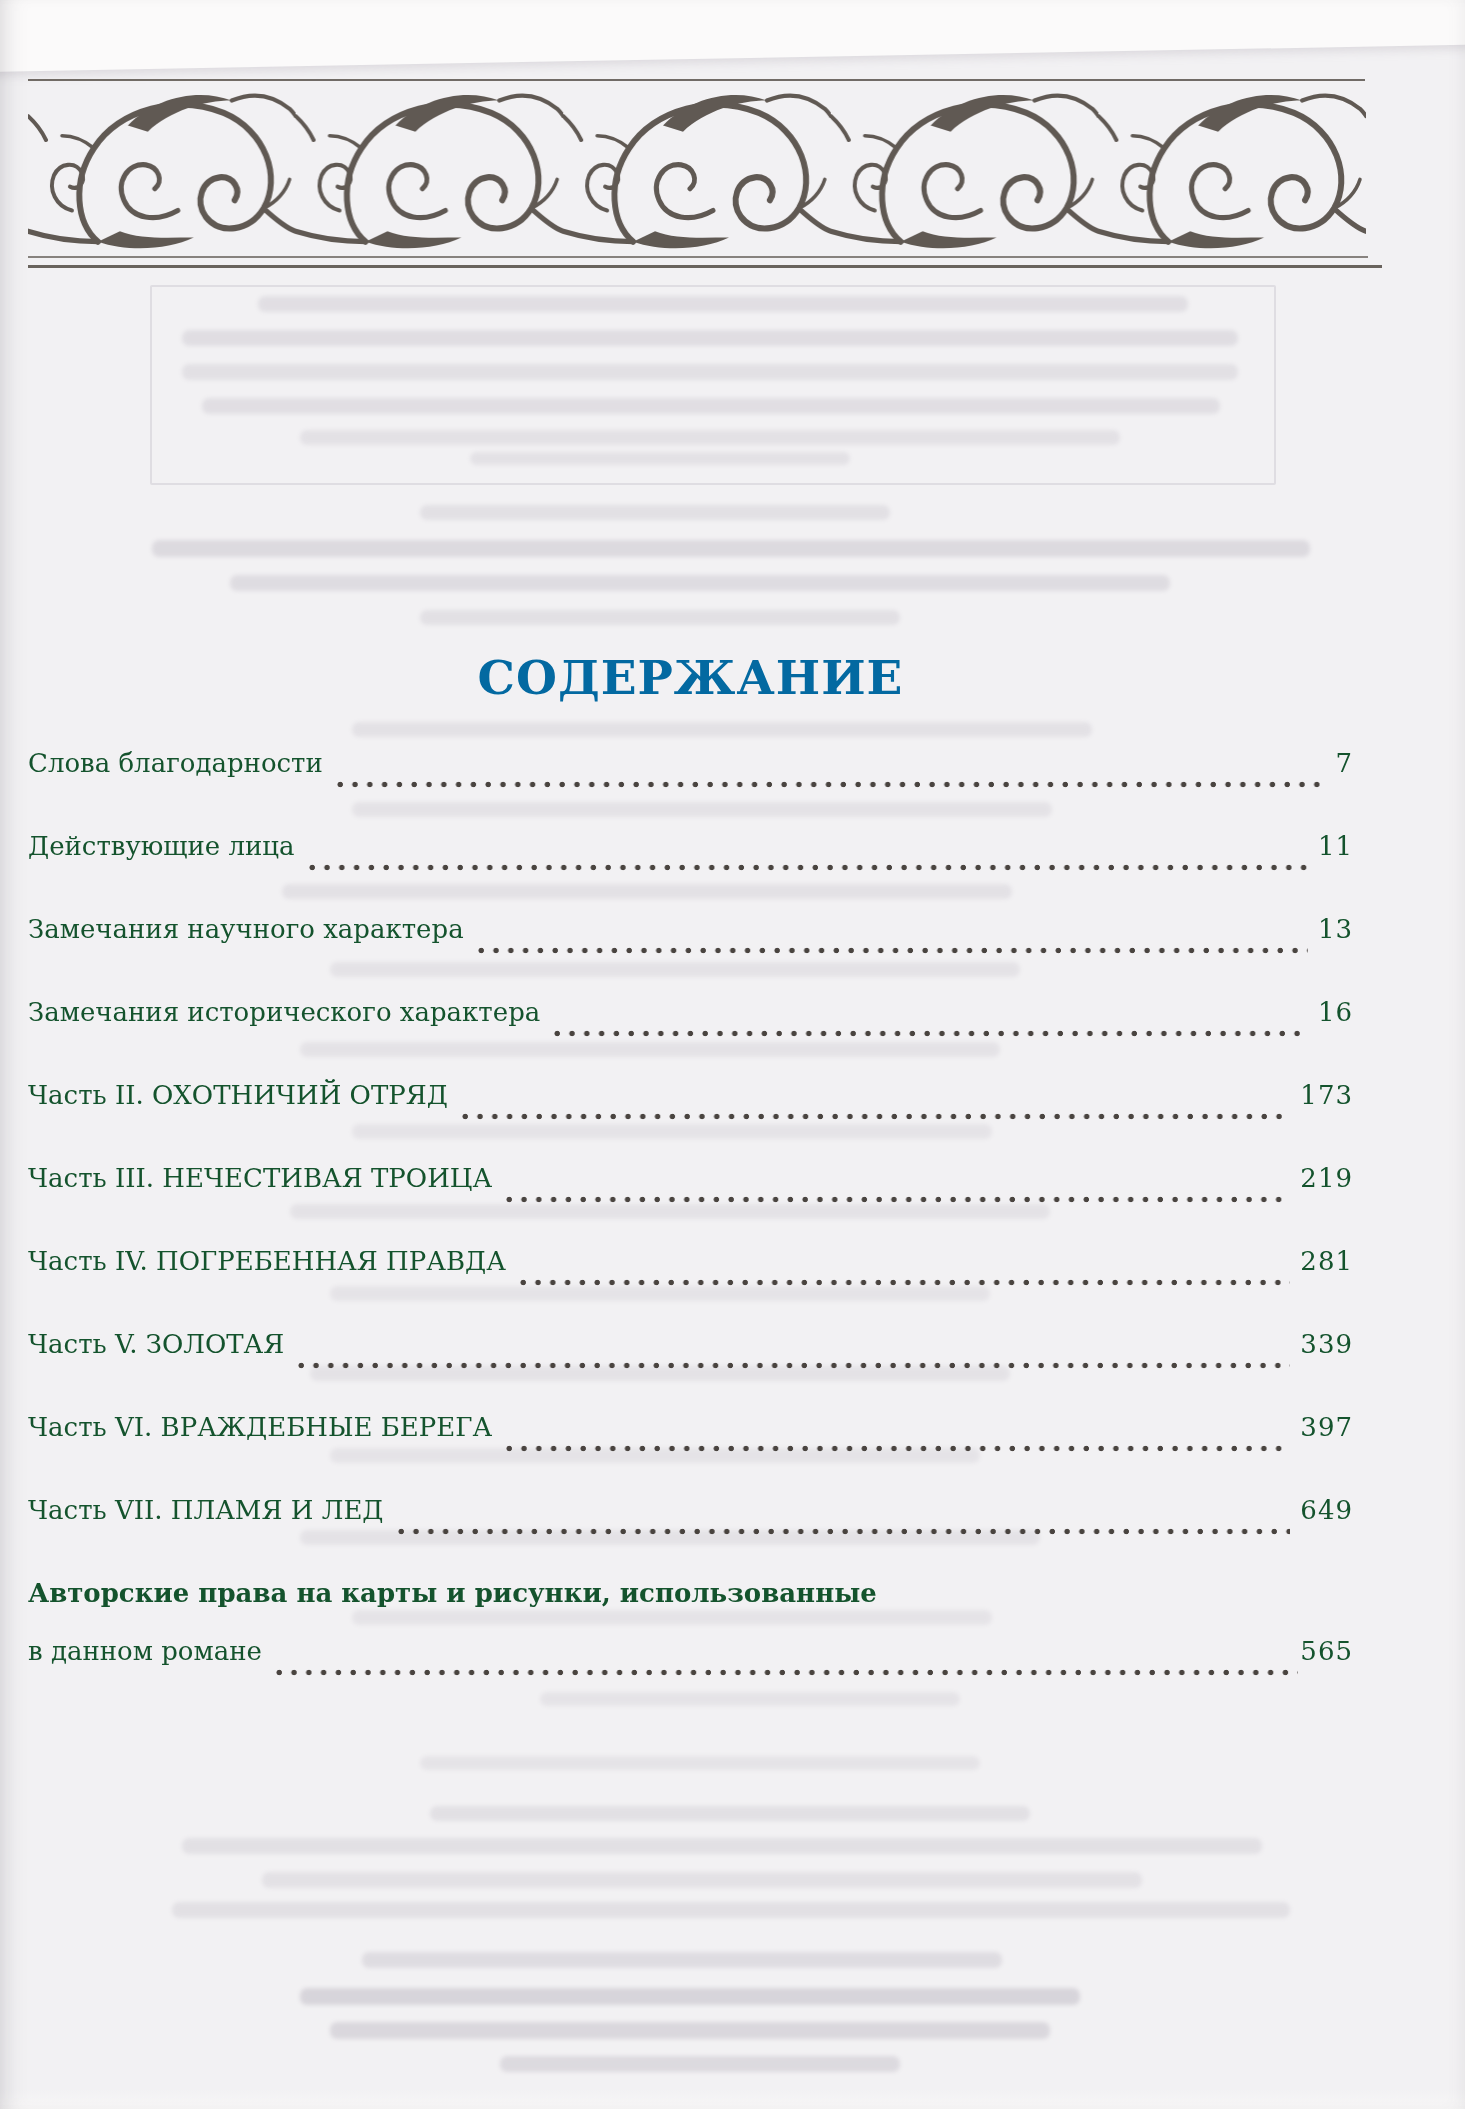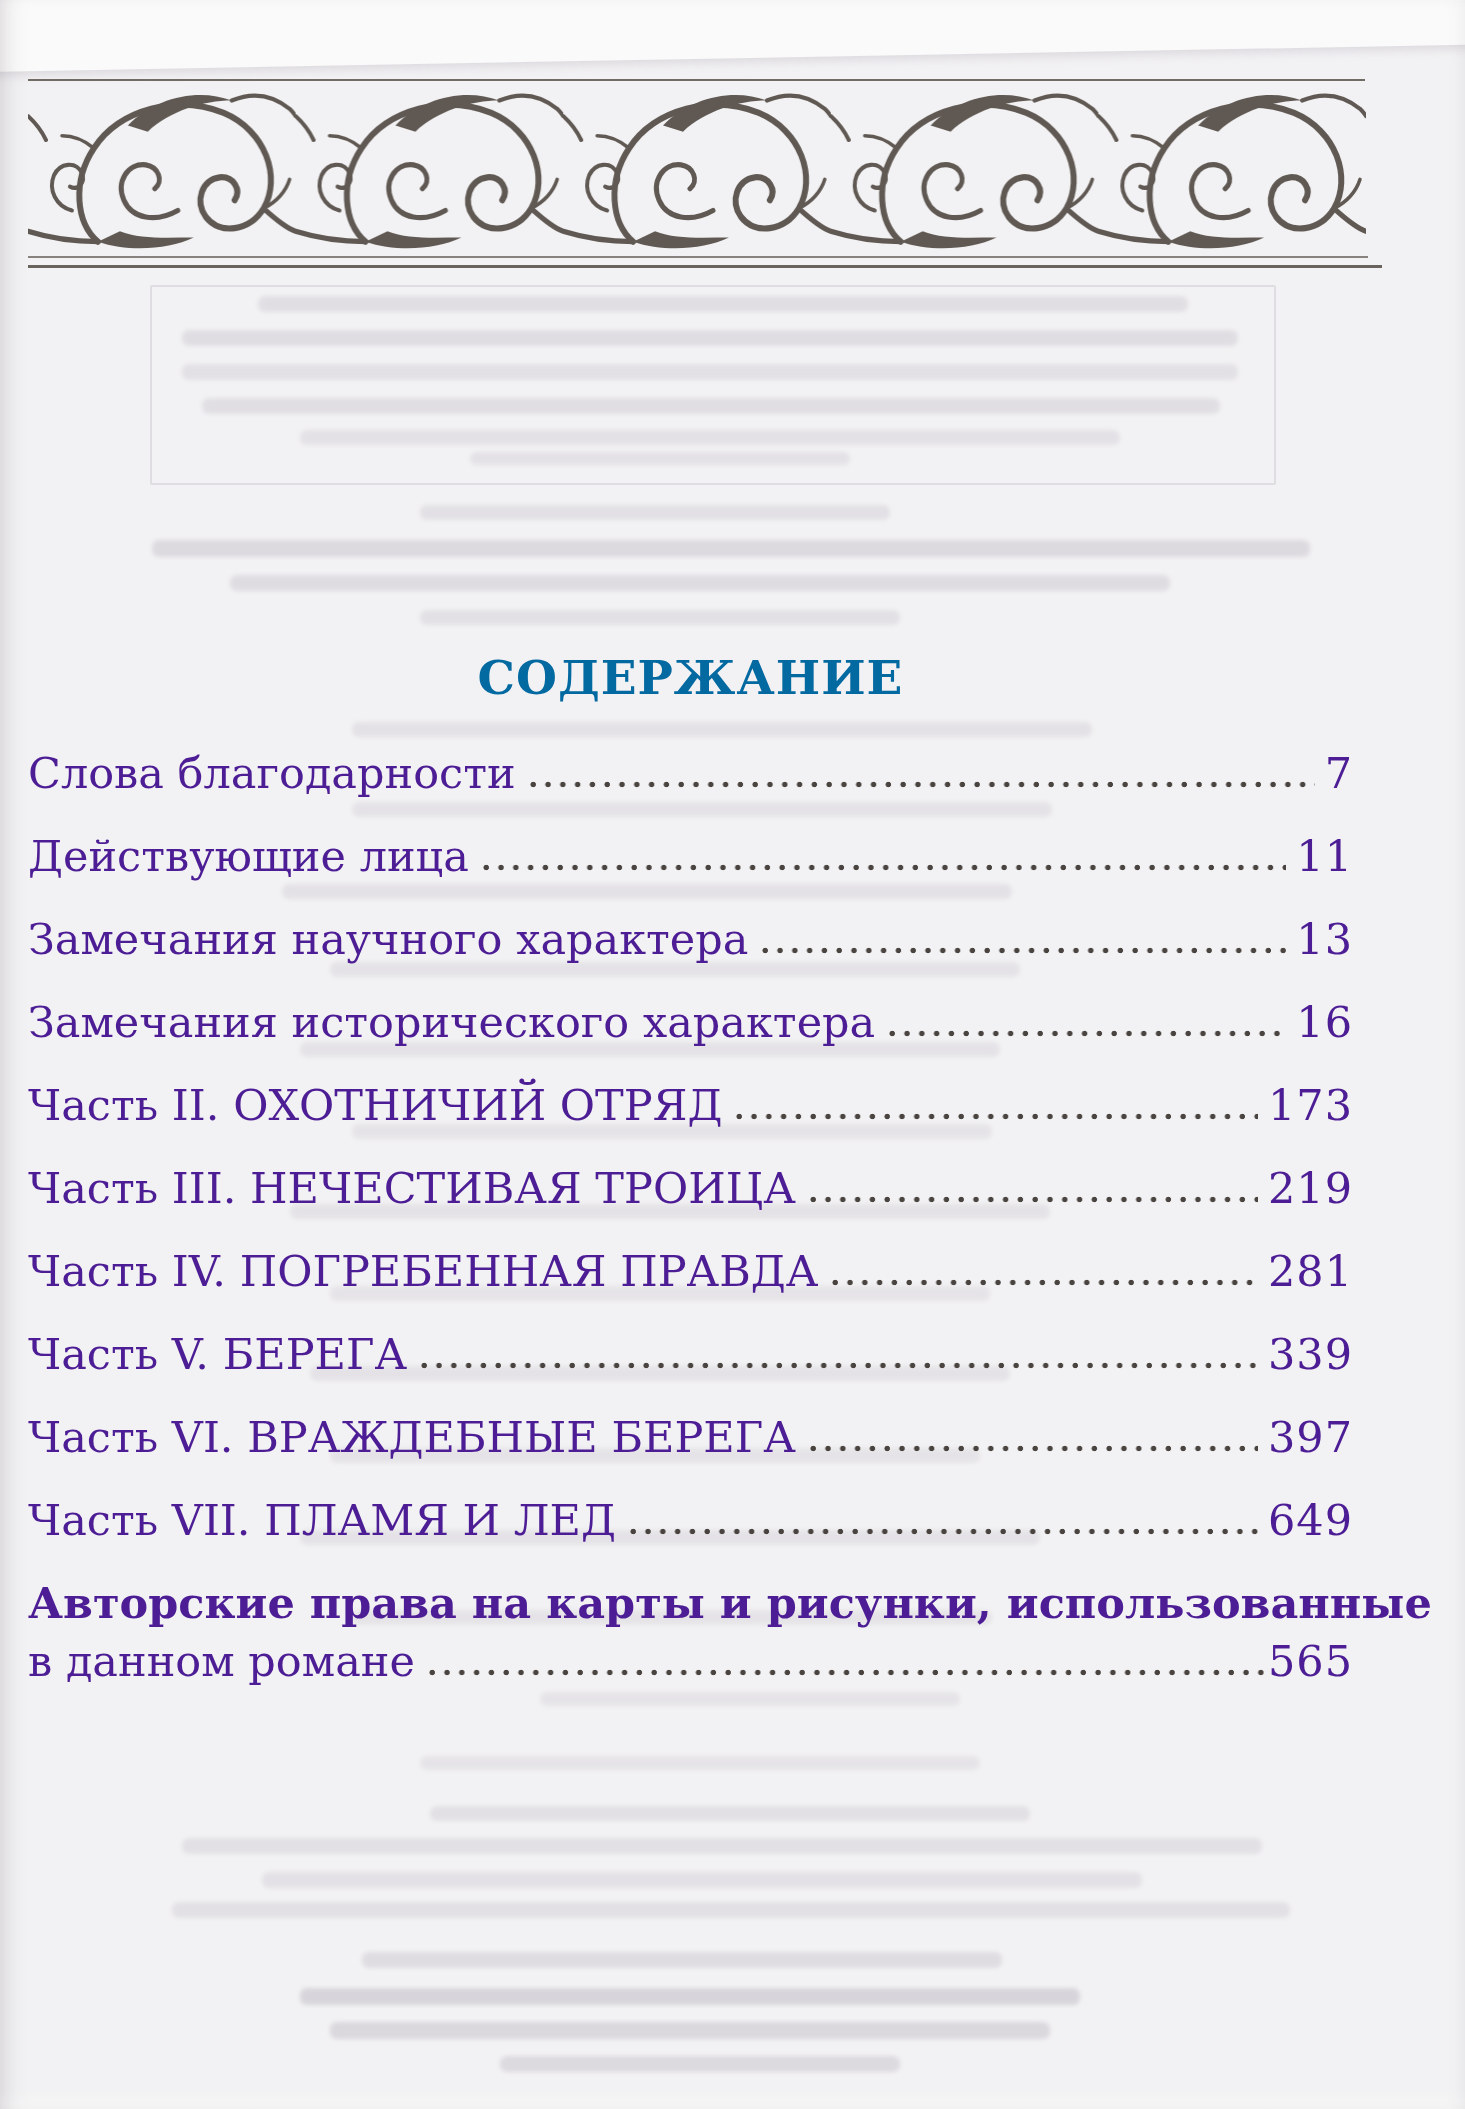--- a/index.html
+++ b/index.html
@@ -43,21 +43,21 @@
   }
   
   .toc-title{
     position:absolute;top:650px;left:28px;width:1325px;
     text-align:center;font-size:47px;font-weight:bold;
     letter-spacing:1px;color:#0369a1;
   }
   
   .toc{
     position:absolute;top:748px;left:28px;width:1325px;
-    color:#4c1d95;font-size:43px;
+    color:#14532d;font-size:26px;
   }
   .toc-row{display:flex;align-items:baseline;height:50px;margin-bottom:33px;}
   .toc-row .label{white-space:nowrap;}
   .toc-row .page-num{white-space:nowrap;letter-spacing:1px;}
   .dots{
     flex:1 1 auto;height:9px;align-self:flex-end;
     margin:0 10px 9px 14px;
     background:radial-gradient(circle at 3.2px 4.5px, rgba(59,53,48,.92) 2.35px, rgba(59,53,48,0) 3.1px);
     background-size:14.8px 9px;background-repeat:repeat-x;background-position:left bottom;
   }
@@ -169,21 +169,21 @@
       <span class="label">Часть III. НЕЧЕСТИВАЯ ТРОИЦА</span>
       <span class="dots"></span>
       <span class="page-num">219</span>
     </div>
     <div class="toc-row">
       <span class="label">Часть IV. ПОГРЕБЕННАЯ ПРАВДА</span>
       <span class="dots"></span>
       <span class="page-num">281</span>
     </div>
     <div class="toc-row">
-      <span class="label">Часть V. БЕРЕГА</span>
+      <span class="label">Часть V. ЗОЛОТАЯ</span>
       <span class="dots"></span>
       <span class="page-num">339</span>
     </div>
     <div class="toc-row">
       <span class="label">Часть VI. ВРАЖДЕБНЫЕ БЕРЕГА</span>
       <span class="dots"></span>
       <span class="page-num">397</span>
     </div>
     <div class="toc-row">
       <span class="label">Часть VII. ПЛАМЯ И ЛЕД</span>

